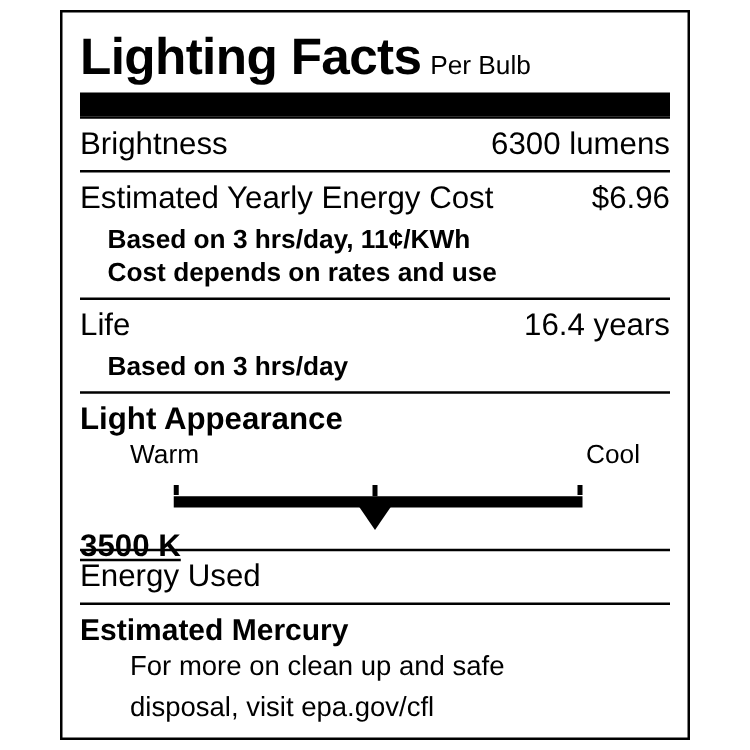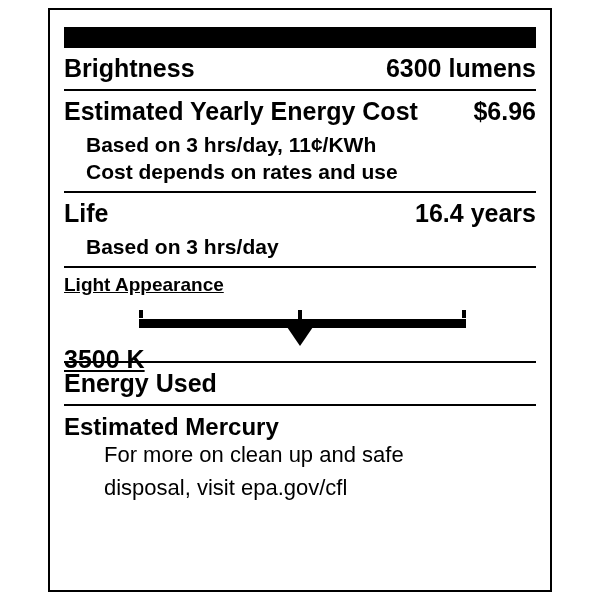--- a/index.html
+++ b/index.html
@@ -49,36 +49,35 @@
   }
   .rule {
     border-top: 2px solid #000000;
     margin: 0;
   }
   .row {
     display: flex;
     justify-content: space-between;
     align-items: baseline;
     font-size: 25px;
-    font-weight: bold;
+    font-weight: normal;
     padding: 6px 0 6px 0;
   }
   .row .left { white-space: nowrap; }
   .row .right { white-space: nowrap; }
   .subline {
     font-size: 21px;
     font-weight: bold;
     padding: 1px 0 2px 22px;
   }
   .section-pad-bottom { padding-bottom: 7px; }
   .appearance-head {
-    font-size: 19px;
+    font-size: 25px;
     font-weight: bold;
     padding: 6px 0 2px 0;
-    text-decoration: underline;
   }
   .warm-cool {
     display: flex;
     justify-content: space-between;
     font-size: 21px;
     padding: 0 24px 0 40px;
   }
   .scale-wrap {
     position: relative;
     height: 56px;
@@ -135,20 +134,24 @@
     line-height: 1.22;
     padding-bottom: 6px;
     margin-left: 40px;
   }
 </style>
 </head>
 <body>
 
 <div class="label-card">
 
+  <div class="title-row">
+    <span class="title-main">Lighting Facts</span>
+    <span class="title-sub">Per Bulb</span>
+  </div>
 
   <div class="bar-black"></div>
 
   <div class="rule"></div>
   <div class="row">
     <span class="left">Brightness</span>
     <span class="right">6300 lumens</span>
   </div>
 
   <div class="rule"></div>
@@ -161,20 +164,24 @@
 
   <div class="rule"></div>
   <div class="row">
     <span class="left">Life</span>
     <span class="right">16.4 years</span>
   </div>
   <div class="subline section-pad-bottom">Based on 3 hrs/day</div>
 
   <div class="rule"></div>
   <div class="appearance-head">Light Appearance</div>
+  <div class="warm-cool">
+    <span>Warm</span>
+    <span>Cool</span>
+  </div>
   <div class="scale-wrap">
     <div class="scale-line"></div>
     <div class="tick tick-left"></div>
     <div class="tick tick-mid"></div>
     <div class="tick tick-right"></div>
     <div class="pointer"></div>
     <div class="kelvin">3500 K</div>
   </div>
 
   <div class="rule"></div>

